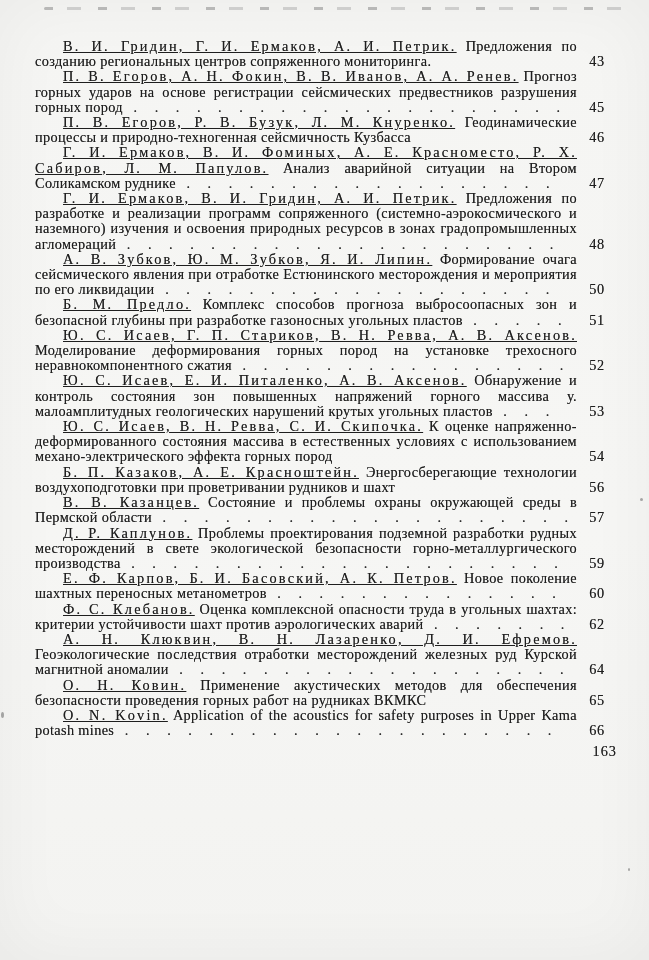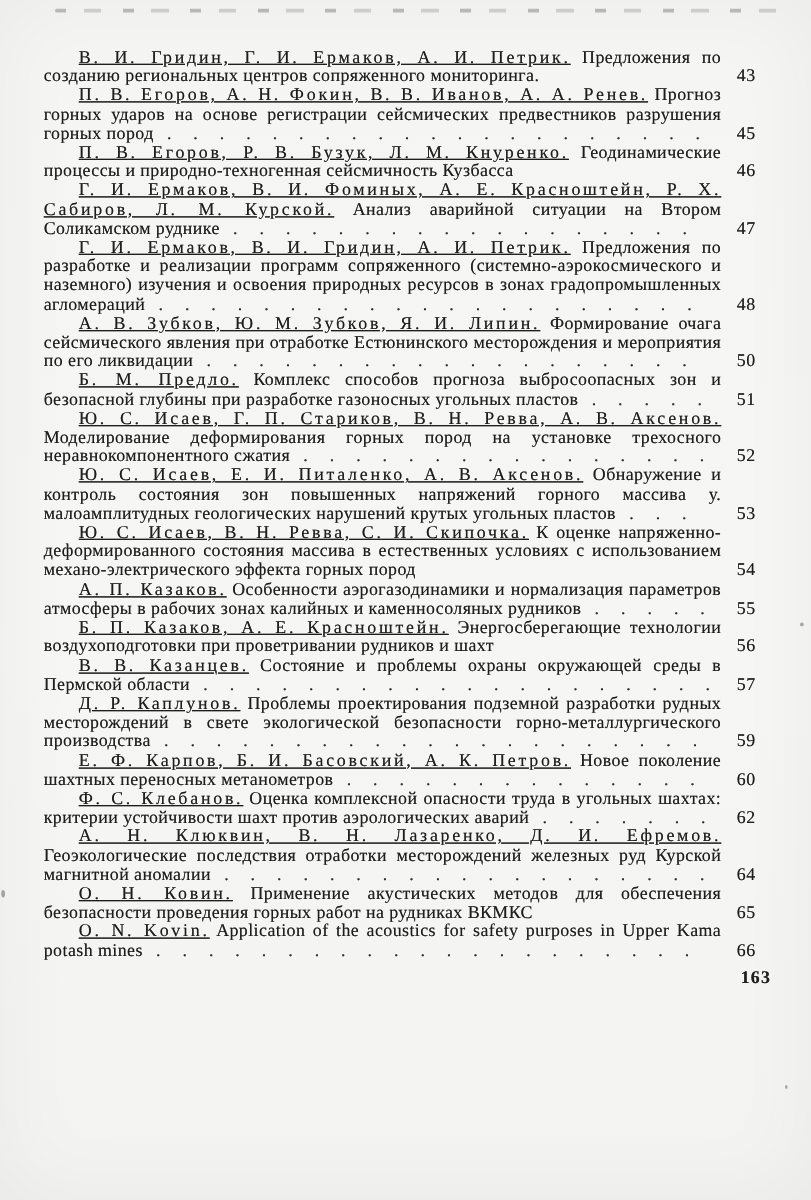--- a/index.html
+++ b/index.html
@@ -49,21 +49,21 @@
     position: absolute;
     right: 0;
     bottom: 0;
     width: 40px;
     text-align: center;
     letter-spacing: 0.5px;
   }
   .folio {
     margin: 6px 0 0 0;
     text-align: right;
-    font-weight: 700;
+    font-weight: 400;
     letter-spacing: 1px;
   }
   
   .scan-dashes {
     position: absolute;
     top: 7px;
     left: 44px;
     width: 586px;
     height: 3px;
     background: repeating-linear-gradient(90deg,
@@ -100,21 +100,21 @@
     <p class="entry-body"><span class="authors">П. В. Егоров, А. Н. Фокин, В. В. Иванов, А. А. Ре­нев.</span> <span class="title">Прогноз горных ударов на основе регистрации сейсмических предвестников разрушения горных пород</span><span class="leader"> . . . . . . . . . . . . . . . . . . . . .</span></p>
     <span class="pageno">45</span>
   </div>
 
   <div class="entry">
     <p class="entry-body"><span class="authors">П. В. Егоров, Р. В. Бузук, Л. М. Кнуренко.</span> <span class="title">Геодина­мические процессы и природно-техногенная сейсмичность Кузбасса</span><span class="leader"></span></p>
     <span class="pageno">46</span>
   </div>
 
   <div class="entry">
-    <p class="entry-body"><span class="authors">Г. И. Ермаков, В. И. Фоминых, А. Е. Красно­штейн, Р. Х. Сабиров, Л. М. Курской.</span> <span class="title">Анализ аварийной ситуации на Втором Соликамском руднике</span><span class="leader"> . . . . . . . . . . . . . . . . . .</span></p>
+    <p class="entry-body"><span class="authors">Г. И. Ермаков, В. И. Фоминых, А. Е. Красно­место, Р. Х. Сабиров, Л. М. Папулов.</span> <span class="title">Анализ аварийной ситуации на Втором Соликамском руднике</span><span class="leader"> . . . . . . . . . . . . . . . . . .</span></p>
     <span class="pageno">47</span>
   </div>
 
   <div class="entry">
     <p class="entry-body"><span class="authors">Г. И. Ермаков, В. И. Гридин, А. И. Петрик.</span> <span class="title">Предло­жения по разработке и реализации программ сопряженного (системно-аэрокосмического и наземного) изучения и освоения природных ресур­сов в зонах градопромышленных агломераций</span><span class="leader"> . . . . . . . . . . . . . . . . . . . . .</span></p>
     <span class="pageno">48</span>
   </div>
 
   <div class="entry">
     <p class="entry-body"><span class="authors">А. В. Зубков, Ю. М. Зубков, Я. И. Липин.</span> <span class="title">Формиро­вание очага сейсмического явления при отработке Естюнинского место­рождения и мероприятия по его ликвидации</span><span class="leader"> . . . . . . . . . . . . . . . . . . .</span></p>
@@ -134,24 +134,20 @@
   <div class="entry">
     <p class="entry-body"><span class="authors">Ю. С. Исаев, Е. И. Питаленко, А. В. Аксенов.</span> <span class="title">Обнаружение и контроль состояния зон повышенных напряжений гор­ного массива у. малоамплитудных геологических нарушений крутых угольных пластов</span><span class="leader"> . . .</span></p>
     <span class="pageno">53</span>
   </div>
 
   <div class="entry">
     <p class="entry-body"><span class="authors">Ю. С. Исаев, В. Н. Ревва, С. И. Скипочка.</span> <span class="title">К оценке напряженно-деформированного состояния массива в естественных ус­ловиях с использованием механо-электрического эффекта горных пород</span><span class="leader"></span></p>
     <span class="pageno">54</span>
   </div>
 
-  <div class="entry">
-    <p class="entry-body"><span class="authors">А. П. Казаков.</span> <span class="title">Особенности аэрогазодинамики и нормализа­ция параметров атмосферы в рабочих зонах калийных и каменно­соляных рудников</span><span class="leader"> . . . . .</span></p>
-    <span class="pageno">55</span>
-  </div>
 
   <div class="entry">
     <p class="entry-body"><span class="authors">Б. П. Казаков, А. Е. Красноштейн.</span> <span class="title">Энергосберегающие технологии воздухоподготовки при проветривании рудников и шахт</span><span class="leader"></span></p>
     <span class="pageno">56</span>
   </div>
 
   <div class="entry">
     <p class="entry-body"><span class="authors">В. В. Казанцев.</span> <span class="title">Состояние и проблемы охраны окружающей среды в Пермской области</span><span class="leader"> . . . . . . . . . . . . . . . . . . . .</span></p>
     <span class="pageno">57</span>
   </div>

